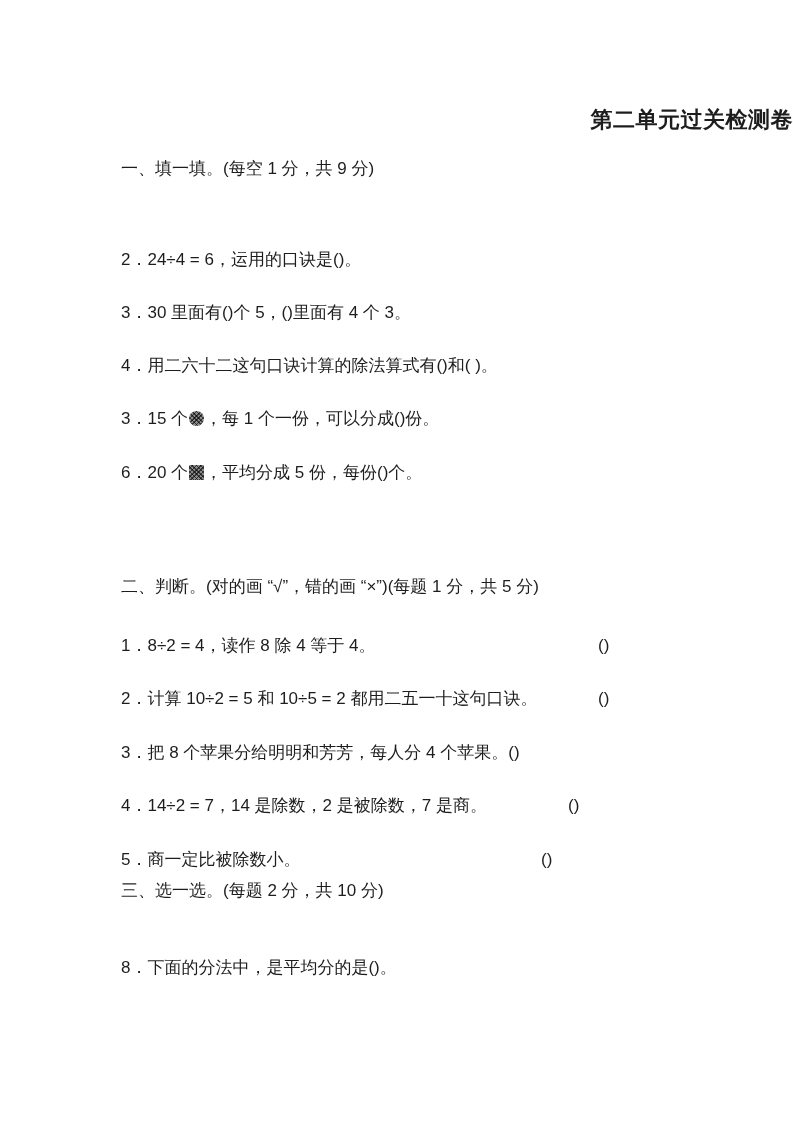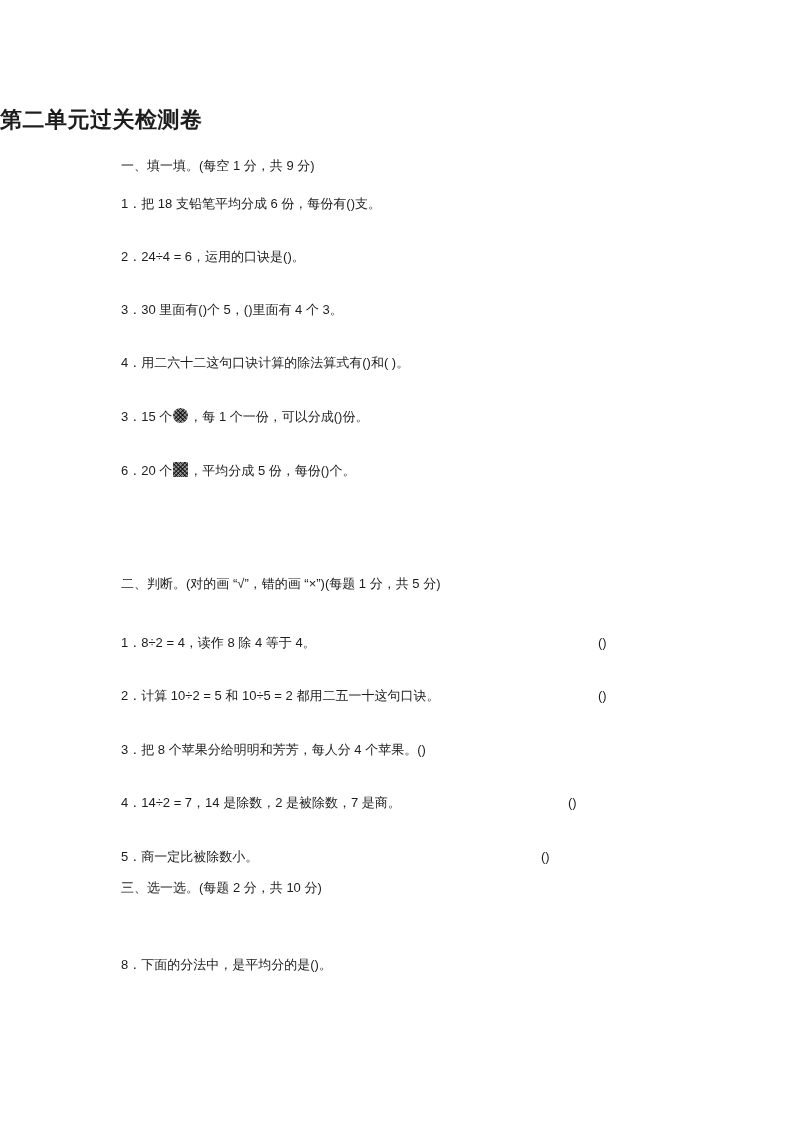--- a/index.html
+++ b/index.html
@@ -6,26 +6,26 @@
   body{
     width:793px;height:1122px;
     background:#ffffff;
     font-family:"Liberation Sans","DejaVu Sans",sans-serif;
     color:#1d1d1d;
     overflow:hidden;
   }
   .page{position:relative;width:793px;height:1122px;background:#ffffff;}
   .title{
     position:absolute;top:107px;left:0;width:100%;
-    text-align:left;font-size:22px;font-weight:bold;
+    text-align:right;font-size:22px;font-weight:bold;
     letter-spacing:0.5px;line-height:1.2;
   }
   .line{
     position:absolute;left:121px;right:40px;
-    font-size:13px;line-height:1.25;white-space:nowrap;
+    font-size:17px;line-height:1.25;white-space:nowrap;
   }
   .bracket{position:absolute;top:0;}
   .icon{
     display:inline-block;width:15px;height:15px;
     vertical-align:-2px;margin:0 1px;
     background-color:#8a8a8a;
     background-image:
       repeating-linear-gradient(45deg,rgba(0,0,0,0.6) 0 1px,transparent 1px 3px),
       repeating-linear-gradient(-45deg,rgba(0,0,0,0.6) 0 1px,transparent 1px 3px);
   }
@@ -34,21 +34,20 @@
 </style>
 </head>
 <body>
 
 <div class="page">
 
   <div class="title">第二单元过关检测卷</div>
 
   <div class="line" style="top:158px">一、填一填。(每空 1 分，共 9 分)</div>
 
-  <div class="line" style="top:196px">1．把 18 支铅笔平均分成 6 份，每份有()支。</div>
   <div class="line" style="top:249px">2．24÷4 = 6，运用的口诀是()。</div>
   <div class="line" style="top:302px">3．30 里面有()个 5，()里面有 4 个 3。</div>
   <div class="line" style="top:355px">4．用二六十二这句口诀计算的除法算式有()和( )。</div>
 
   <div class="line" style="top:408px"><span>3．15 个</span><span class="icon ball"></span><span>，每 1 个一份，可以分成()份。</span></div>
 
   <div class="line" style="top:462px"><span>6．20 个</span><span class="icon square"></span><span>，平均分成 5 份，每份()个。</span></div>
 
 
   <div class="line" style="top:576px">二、判断。(对的画 “√”，错的画 “×”)(每题 1 分，共 5 分)</div>

